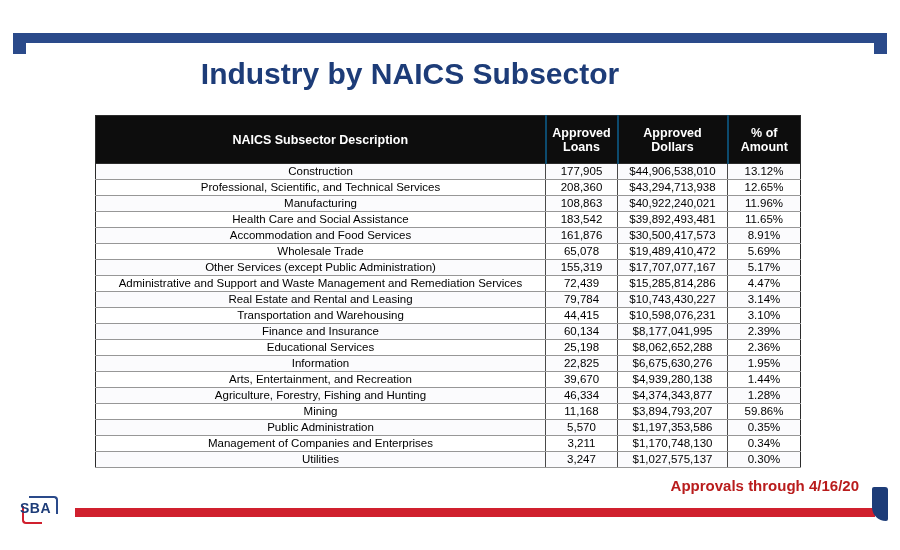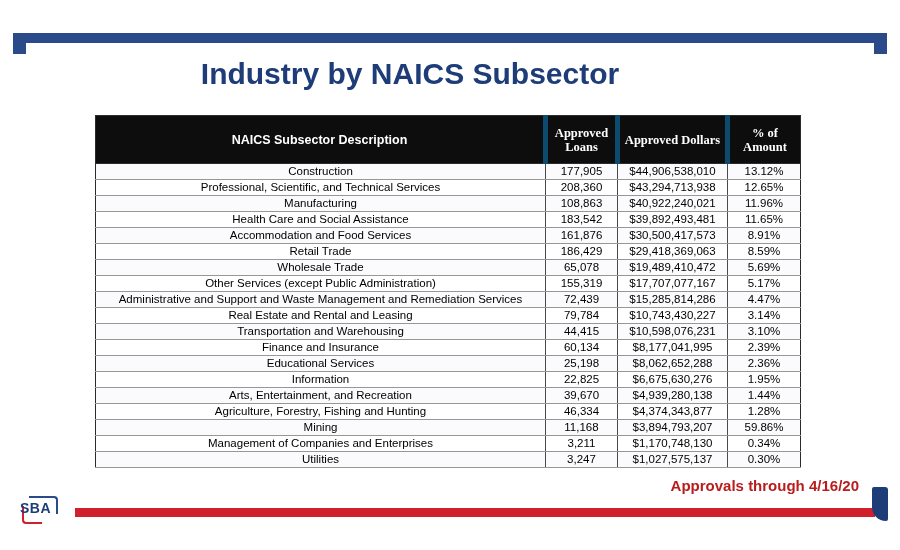--- a/index.html
+++ b/index.html
@@ -55,21 +55,21 @@
     color: #ffffff;
     font-size: 12.5px;
     font-weight: bold;
     height: 31px;
     text-align: center;
     vertical-align: middle;
     padding: 8px 2px;
     line-height: 14px;
     border-bottom: 1px solid #2b2b2b;
   }
-  table.naics th + th { border-left: 5px solid #0c4a6e; font-family: Liberation Serif, serif; }
+  table.naics th + th { border-left: 2px solid #0c4a6e; }
 
   table.naics td {
     font-size: 11.5px;
     color: #000000;
     height: 15px;
     line-height: 15px;
     padding: 0 3px;
     border-bottom: 1px solid #979797;
     white-space: nowrap;
     overflow: hidden;
@@ -177,26 +177,20 @@
         <td>$39,892,493,481</td>
         <td>11.65%</td>
       </tr>
       <tr>
         <td>Accommodation and Food Services</td>
         <td>161,876</td>
         <td>$30,500,417,573</td>
         <td>8.91%</td>
       </tr>
       <tr>
-        <td>Retail Trade</td>
-        <td>186,429</td>
-        <td>$29,418,369,063</td>
-        <td>8.59%</td>
-      </tr>
-      <tr>
         <td>Wholesale Trade</td>
         <td>65,078</td>
         <td>$19,489,410,472</td>
         <td>5.69%</td>
       </tr>
       <tr>
         <td>Other Services (except Public Administration)</td>
         <td>155,319</td>
         <td>$17,707,077,167</td>
         <td>5.17%</td>
@@ -247,20 +241,26 @@
         <td>Agriculture, Forestry, Fishing and Hunting</td>
         <td>46,334</td>
         <td>$4,374,343,877</td>
         <td>1.28%</td>
       </tr>
       <tr>
         <td>Mining</td>
         <td>11,168</td>
         <td>$3,894,793,207</td>
         <td>59.86%</td>
+      </tr>
+      <tr>
+        <td>Public Administration</td>
+        <td>5,570</td>
+        <td>$1,197,353,586</td>
+        <td>0.35%</td>
       </tr>
       <tr>
         <td>Management of Companies and Enterprises</td>
         <td>3,211</td>
         <td>$1,170,748,130</td>
         <td>0.34%</td>
       </tr>
       <tr>
         <td>Utilities</td>
         <td>3,247</td>

